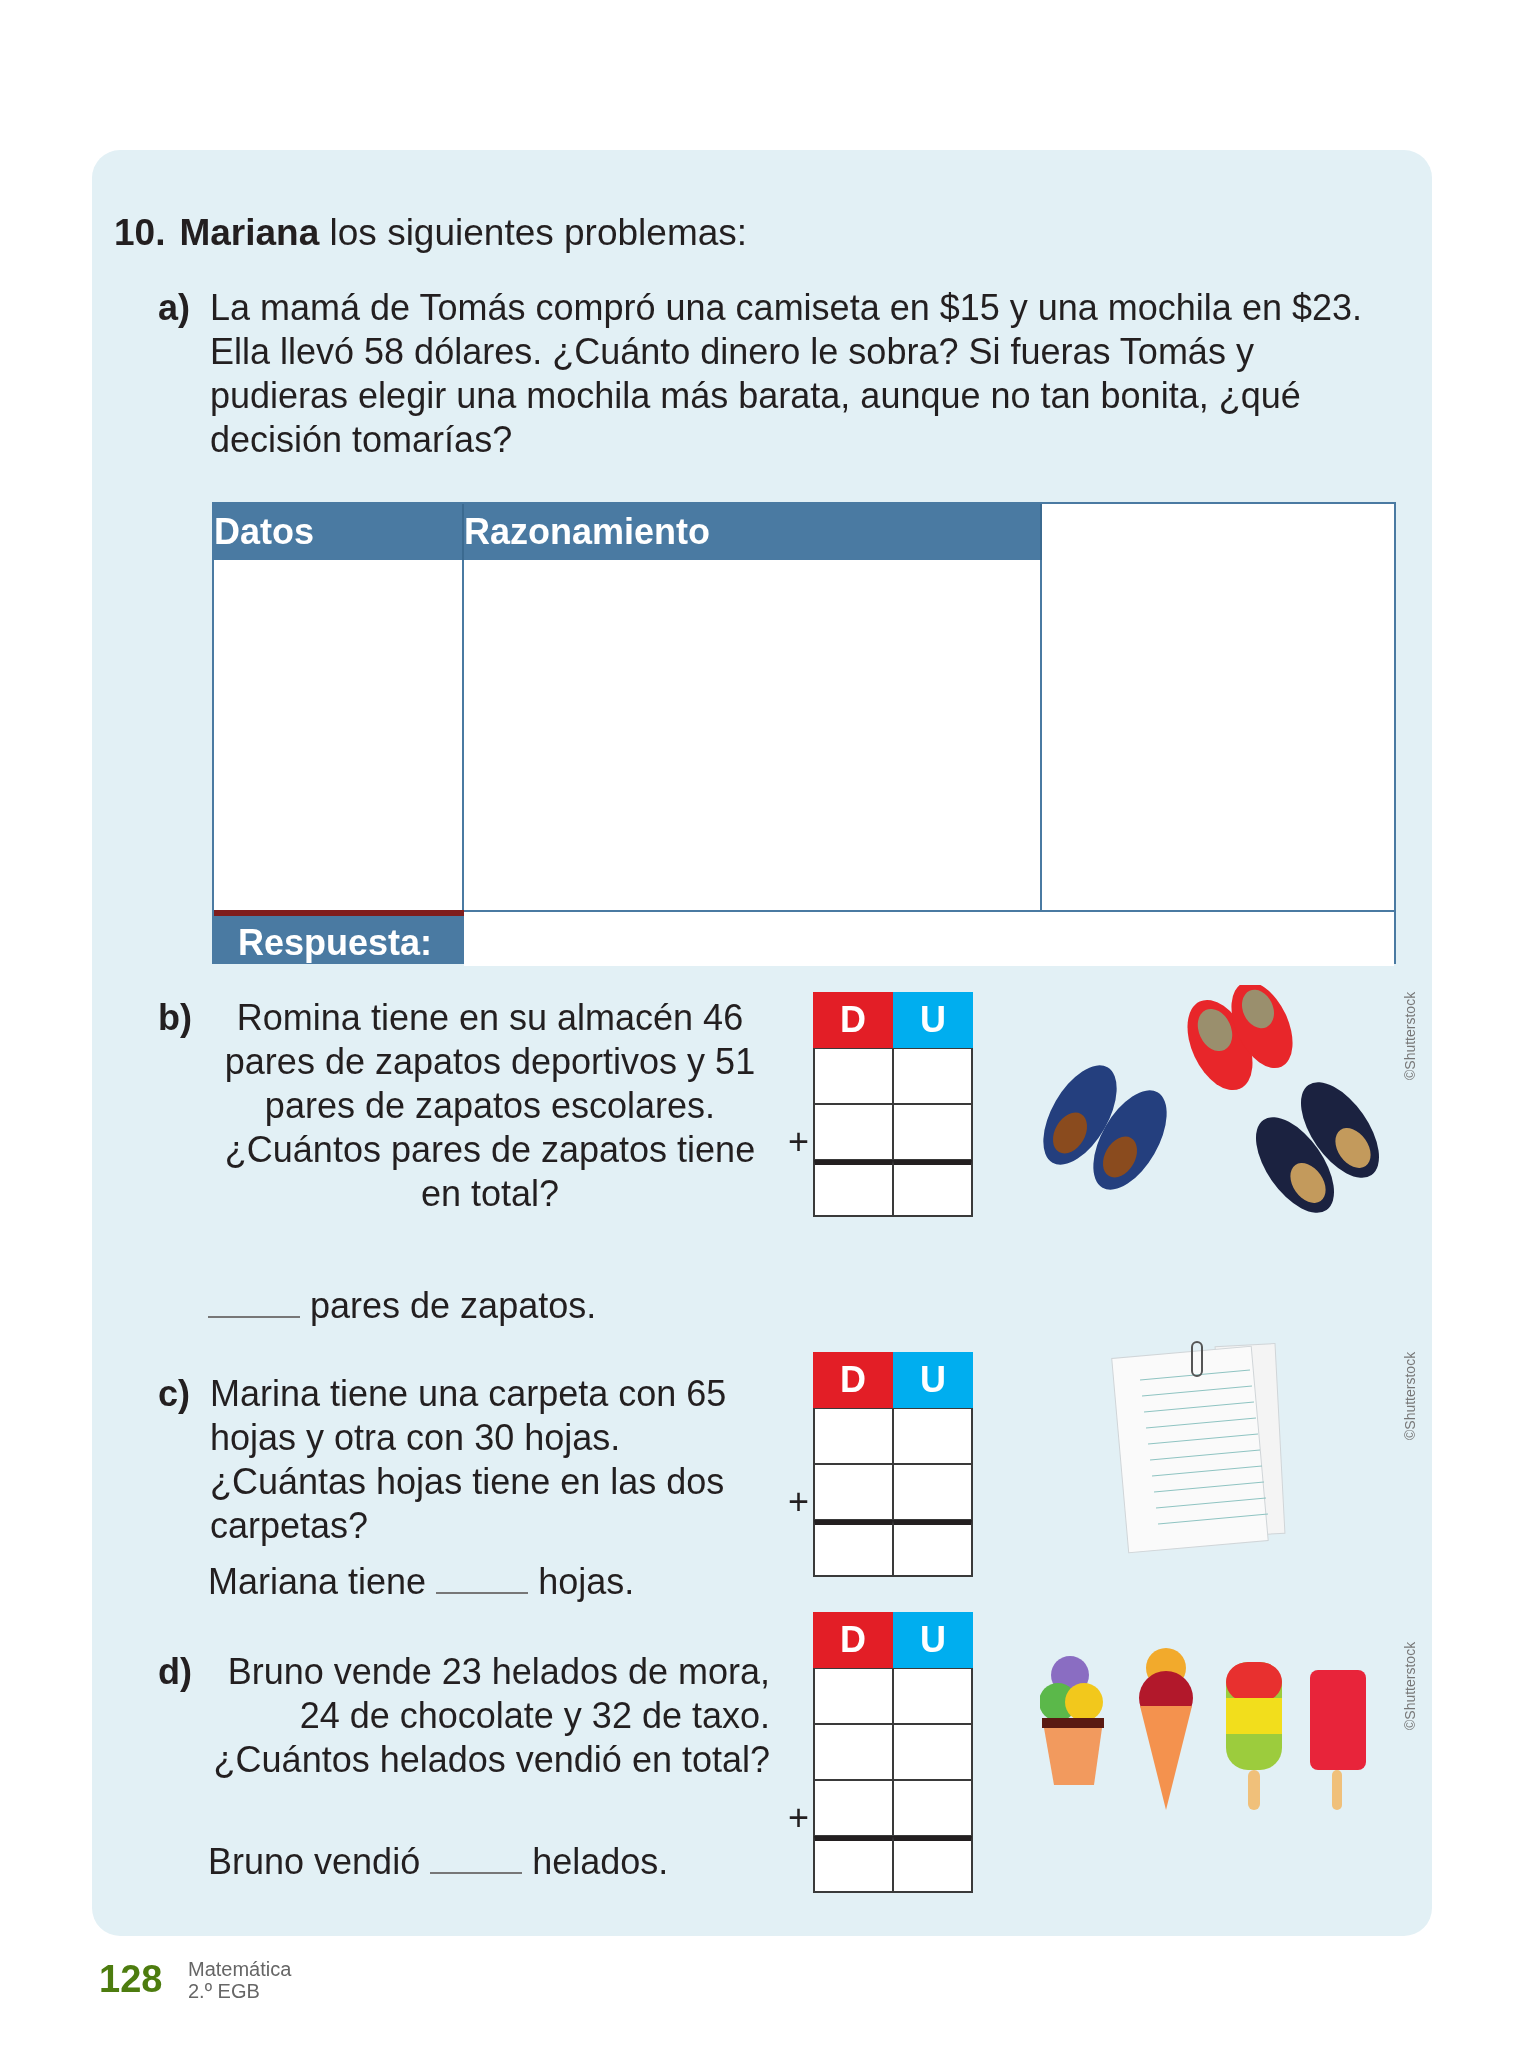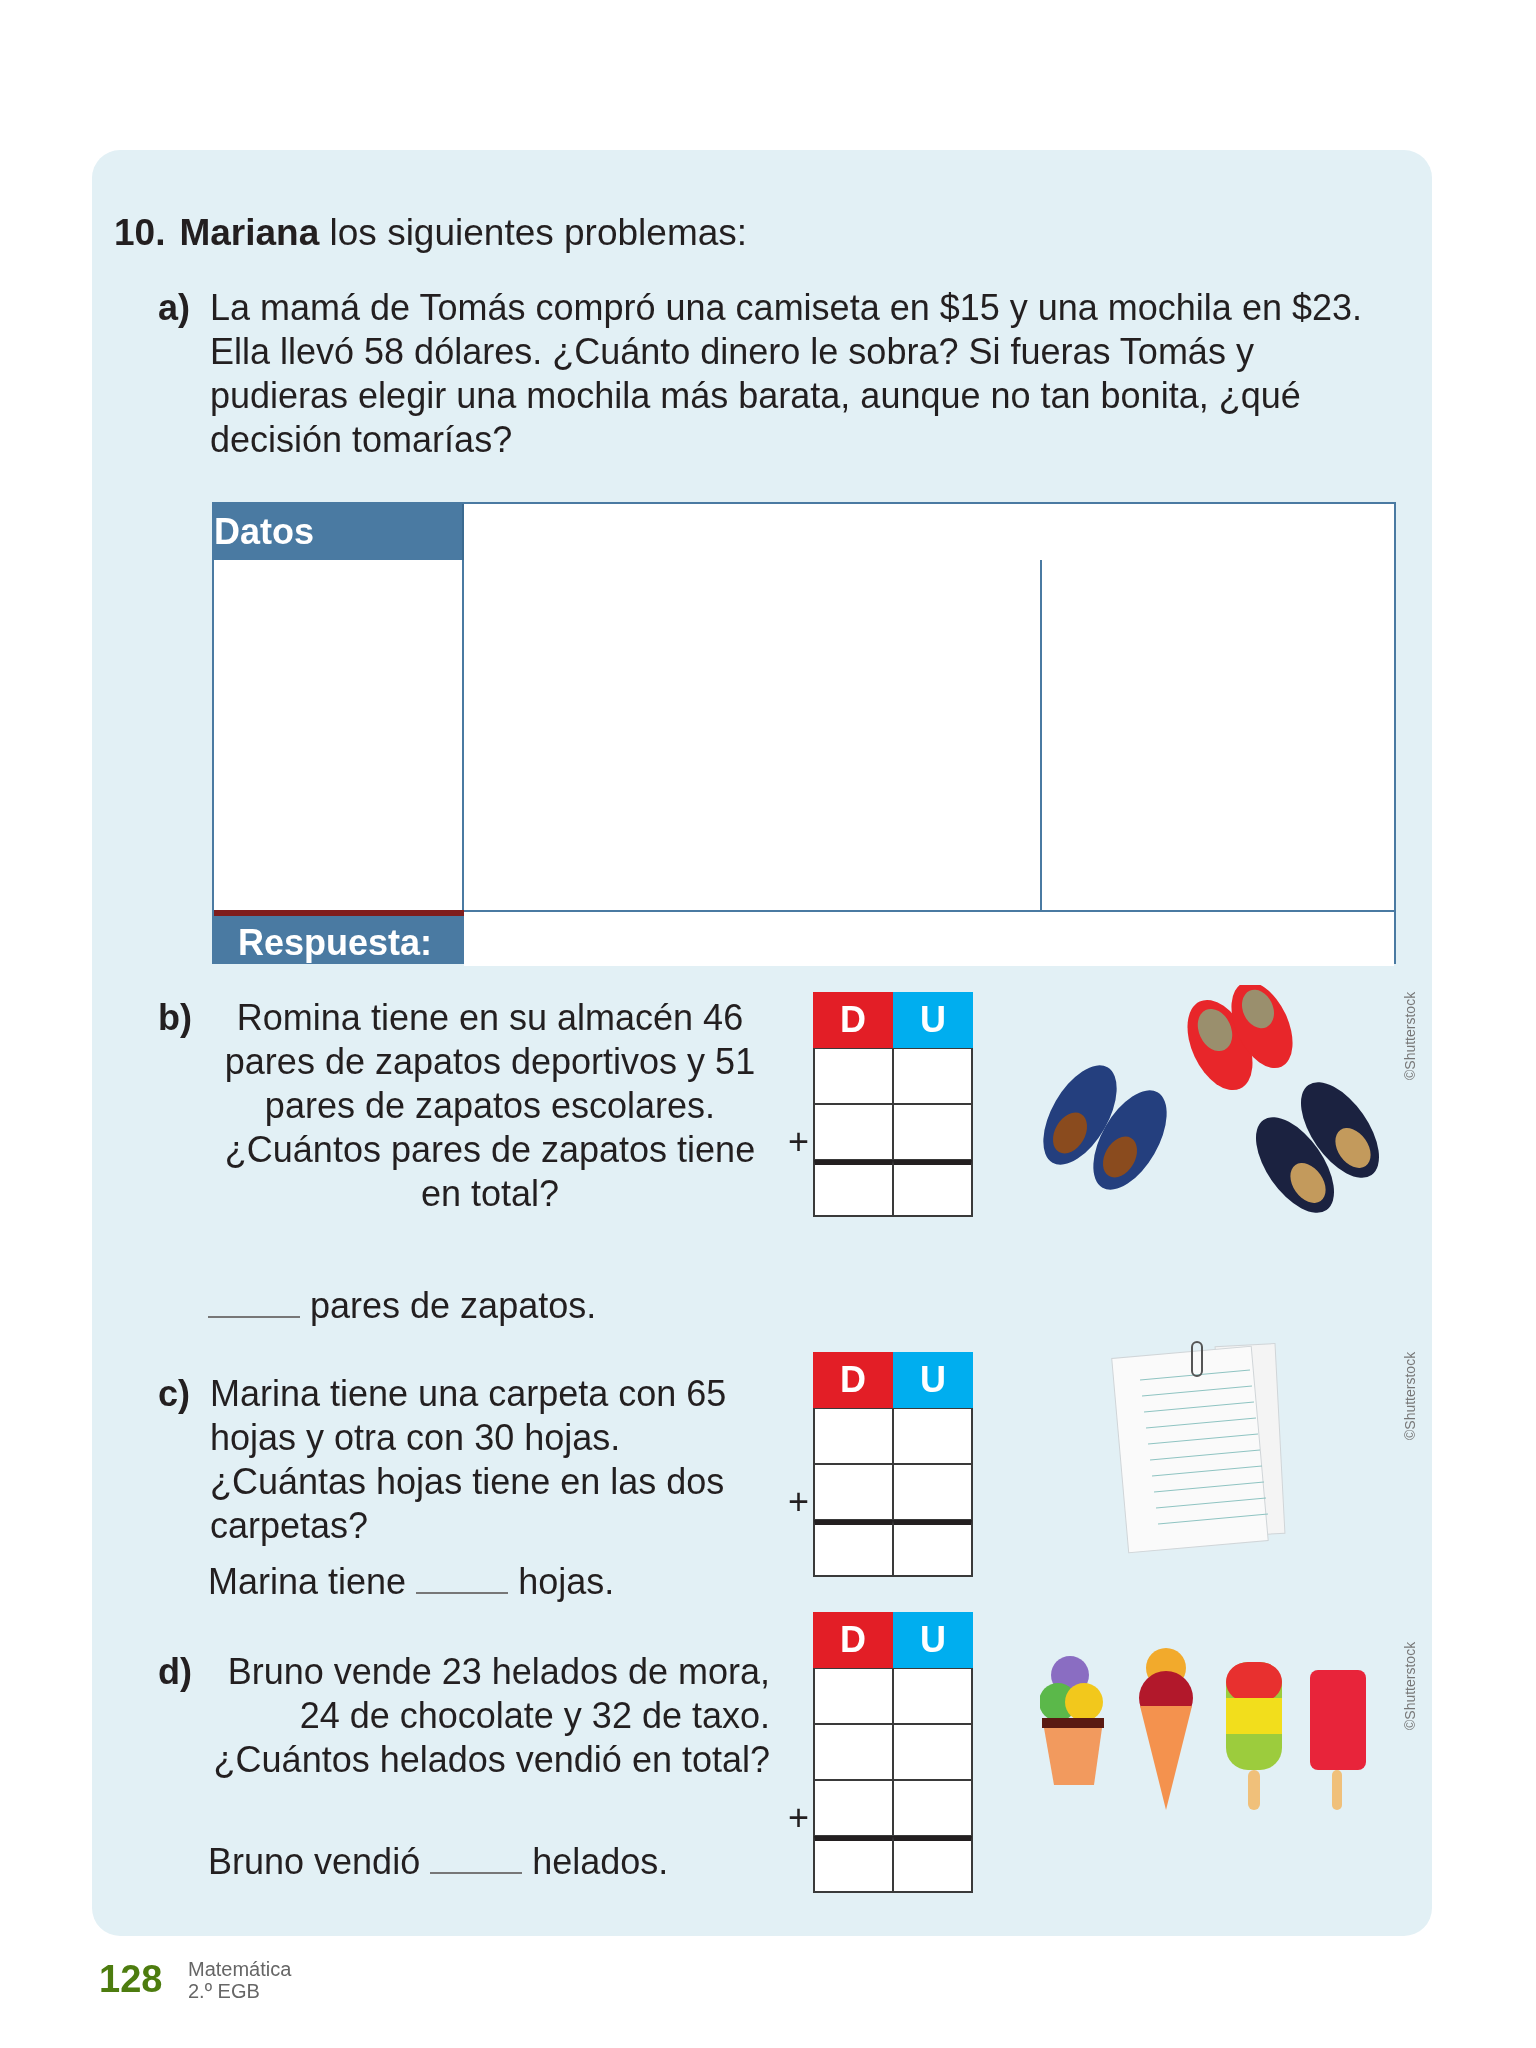--- a/index.html
+++ b/index.html
@@ -50,20 +50,21 @@
 
 <div class="ex-title">
   <span class="num">10.</span><span class="verb">Mariana</span> <span>los siguientes problemas:</span>
 </div>
 
 <div class="label" style="left:158px; top:286px;">a)</div>
 <div class="ptext" style="left:210px; top:286px; width:1190px;">La mamá de Tomás compró una camiseta en $15 y una mochila en $23. Ella llevó 58 dólares. ¿Cuánto dinero le sobra? Si fueras Tomás y pudieras elegir una mochila más barata, aunque no tan bonita, ¿qué decisión tomarías?</div>
 
 <div class="tbl">
   <div class="hdr" style="left:0; width:250px; border-right:2px solid #3b6a90;">Datos</div>
+  <div class="hdr" style="left:250px; width:578px; border-right:2px solid #3b6a90;">Razonamiento</div>
   <div class="col" style="left:0; width:250px;"></div>
   <div class="col" style="left:250px; width:578px;"></div>
   <div class="col" style="left:828px; width:352px; border-right:0;"></div>
   <div class="resp-label">Respuesta:</div>
   <div class="resp-field"></div>
 </div>
 
 <div class="label" style="left:158px; top:996px;">b)</div>
 <div class="ptext" style="left:210px; top:996px; width:560px;text-align:center;">Romina tiene en su almacén 46 pares de zapatos deportivos y 51 pares de zapatos escolares. ¿Cuántos pares de zapatos tiene en total?</div>
 <div class="ptext" style="left:208px; top:1240px; width:560px;">
@@ -109,21 +110,21 @@
     <ellipse cx="268" cy="198" rx="15" ry="22" fill="#c39a5c" transform="rotate(-35 268 198)"></ellipse>
     <ellipse cx="300" cy="145" rx="28" ry="55" fill="#1b2240" transform="rotate(-35 300 145)"></ellipse>
     <ellipse cx="313" cy="163" rx="15" ry="22" fill="#c39a5c" transform="rotate(-35 313 163)"></ellipse>
   </g>
 </svg>
 <div class="credit" style="left:1402px; top:1080px;">©Shutterstock</div>
 
 <div class="label" style="left:158px; top:1372px;">c)</div>
 <div class="ptext" style="left:210px; top:1372px; width:560px;">Marina tiene una carpeta con 65 hojas y otra con 30 hojas. ¿Cuántas hojas tiene en las dos carpetas?</div>
 <div class="ptext" style="left:208px; top:1560px; width:560px;">
-  <span>Marina tiene</span> <span class="blank"></span> <span>hojas.</span>
+  <span>Mariana tiene</span> <span class="blank"></span> <span>hojas.</span>
 </div>
 <div class="du" style="left:813px; top:1352px;">
   <div class="h">
       <div class="d">D</div>
       <div class="u">U</div>
     </div>
   <div class="rows">
     <div class="row">
         <div></div>
         <div></div>

